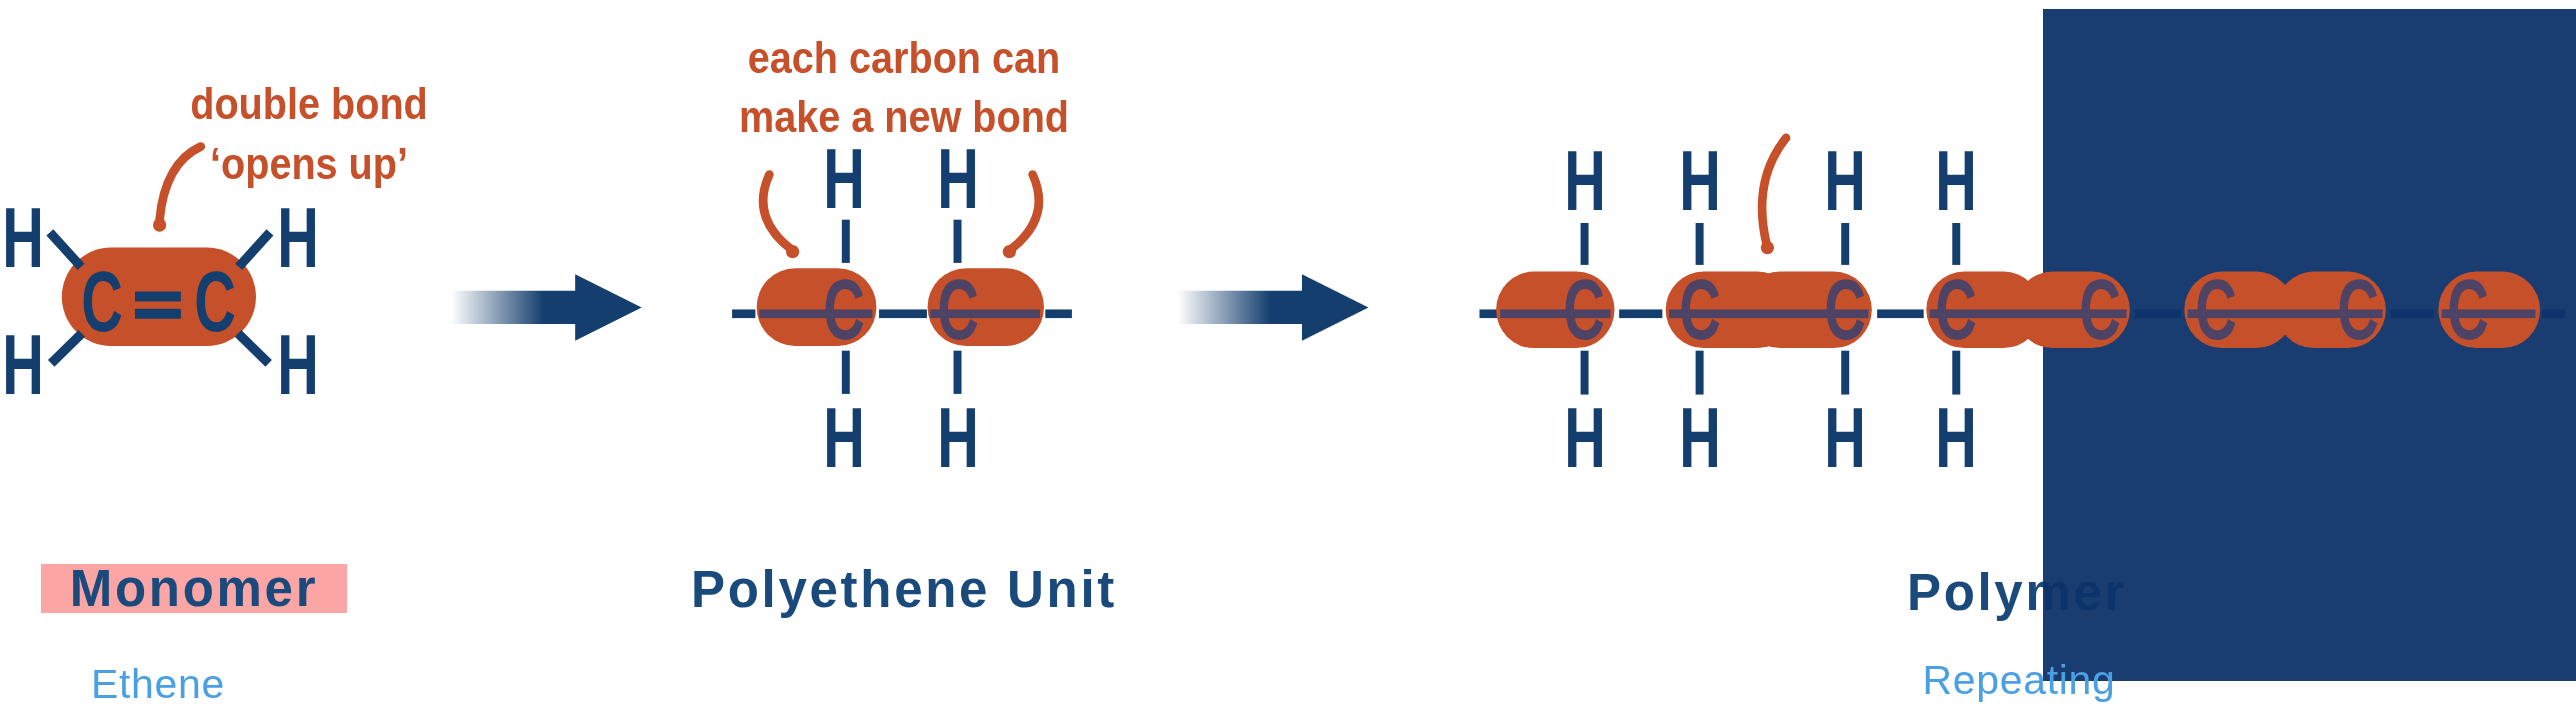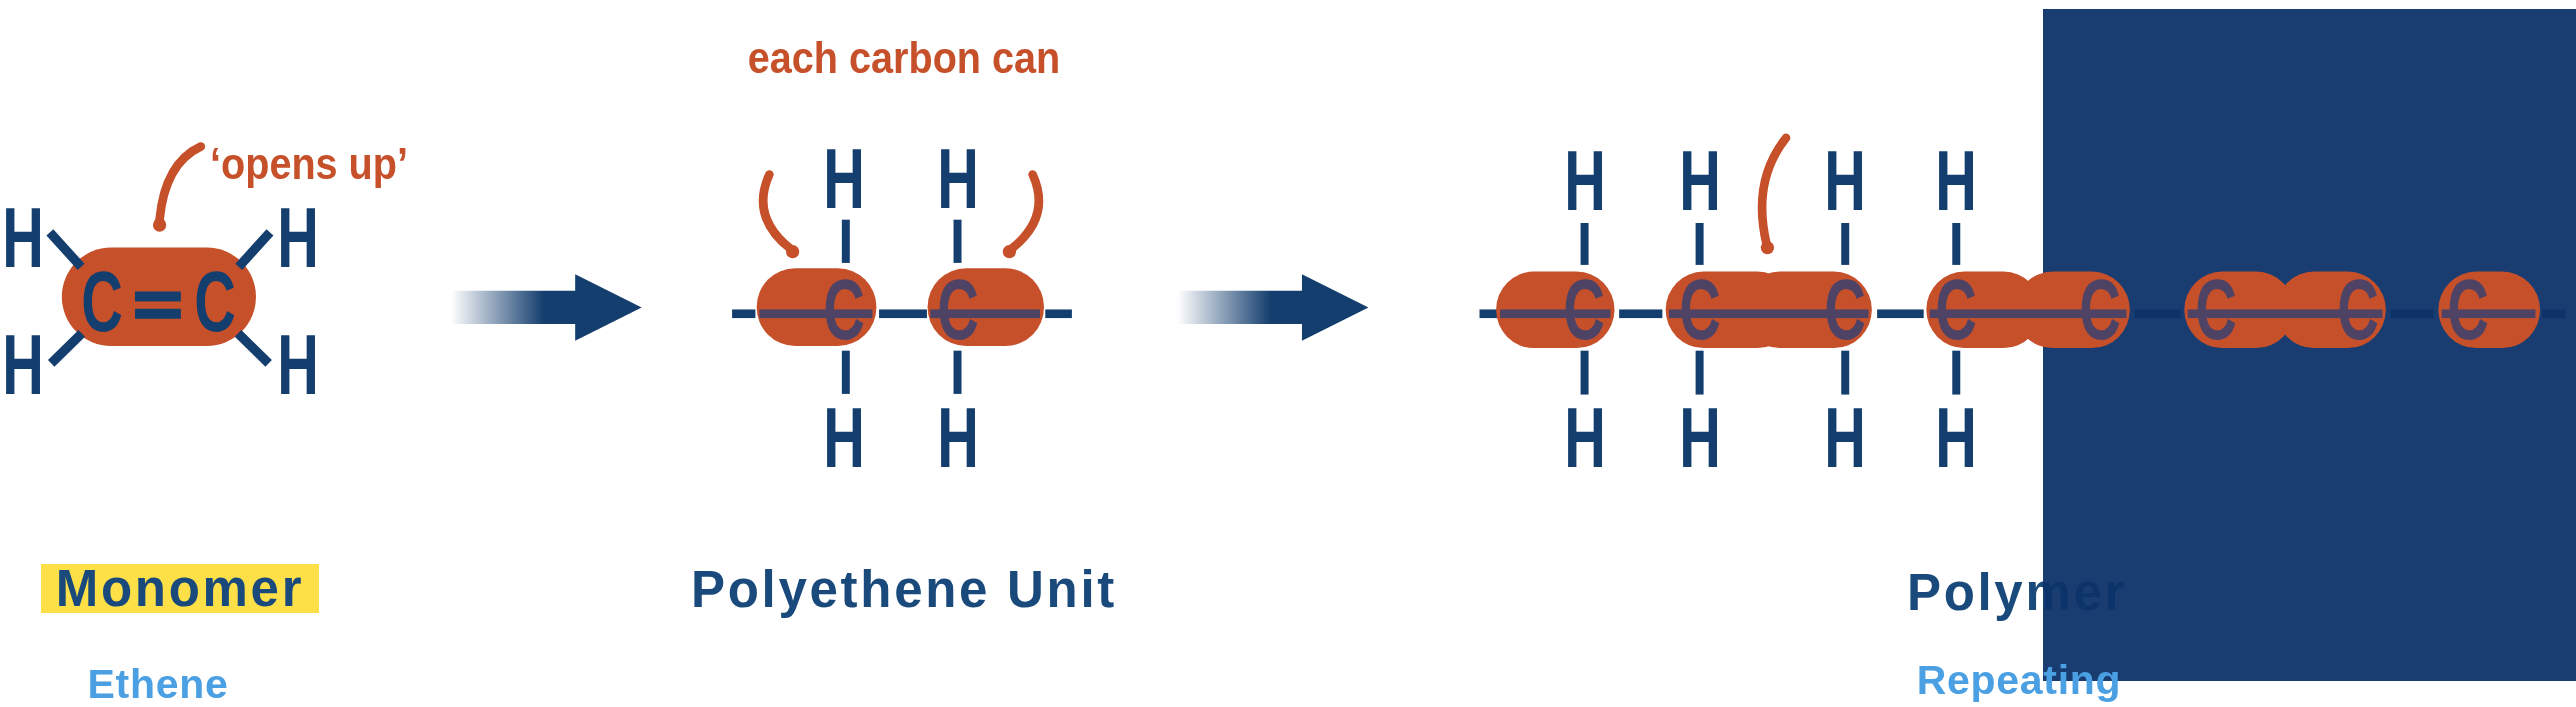--- a/index.html
+++ b/index.html
@@ -22,23 +22,23 @@
   #svg-top{z-index:5;}
   .html-over{position:absolute;inset:0;z-index:6;}
   .t{position:absolute;transform:translate(-50%,-50%);white-space:nowrap;line-height:1;}
   .t > span{display:inline-block;transform:scaleX(var(--sx,1));}
   .atom{font-size:86px;font-weight:bold;color:var(--navy);}
   .atom > span{--sx:0.67;}
   .atom.purple{color:var(--purple);}
   .annot{font-size:45px;font-weight:bold;color:var(--orange);}
   .annot > span{--sx:0.88;}
   .label{font-size:51px;font-weight:bold;color:var(--label);letter-spacing:2.7px;}
-  .subtitle{font-size:41px;font-weight:bold;color:var(--lightblue);letter-spacing:0.7px;}
-  #monomer-black-box{position:absolute;left:41px;top:564px;width:278px;height:49px;
-    background:#fde047;display:flex;align-items:center;justify-content:center;}
+  .subtitle{font-size:41px;font-weight:normal;color:var(--lightblue);letter-spacing:0.7px;}
+  #monomer-black-box{position:absolute;left:41px;top:564px;width:306px;height:49px;
+    background:#fca5a5;display:flex;align-items:center;justify-content:center;}
   #monomer-black-box .label{position:static;transform:none;}
 </style>
 </head>
 <body>
 
 <div id="canvas">
 
   <svg id="svg-base" class="layer" viewBox="0 0 3874 1064">
     <defs>
       <linearGradient id="g1" gradientUnits="userSpaceOnUse" x1="678" y1="0" x2="818" y2="0">
@@ -175,21 +175,23 @@
 
     <div class="t atom purple" style="left:1584px;top:309px"><span>C</span></div>
     <div class="t atom purple" style="left:1700px;top:309px"><span>C</span></div>
     <div class="t atom purple" style="left:1845px;top:309px"><span>C</span></div>
     <div class="t atom purple" style="left:1956px;top:309px"><span>C</span></div>
     <div class="t atom purple" style="left:2100px;top:309px"><span>C</span></div>
     <div class="t atom purple" style="left:2216px;top:309px"><span>C</span></div>
     <div class="t atom purple" style="left:2358px;top:309px"><span>C</span></div>
     <div class="t atom purple" style="left:2468px;top:309px"><span>C</span></div>
 
+    <div class="t annot" style="left:309px;top:103px"><span>double bond</span></div>
     <div class="t annot" style="left:309px;top:163px"><span>‘opens up’</span></div>
     <div class="t annot" style="left:904px;top:57px"><span>each carbon can</span></div>
+    <div class="t annot" style="left:904px;top:116px"><span>make a new bond</span></div>
 
     <div class="t subtitle" style="left:158px;top:684px"><span>Ethene</span></div>
     <div class="t subtitle" style="left:2019px;top:680px"><span>Repeating</span></div>
   </div>
 
 </div>
 
 
 </body></html>

